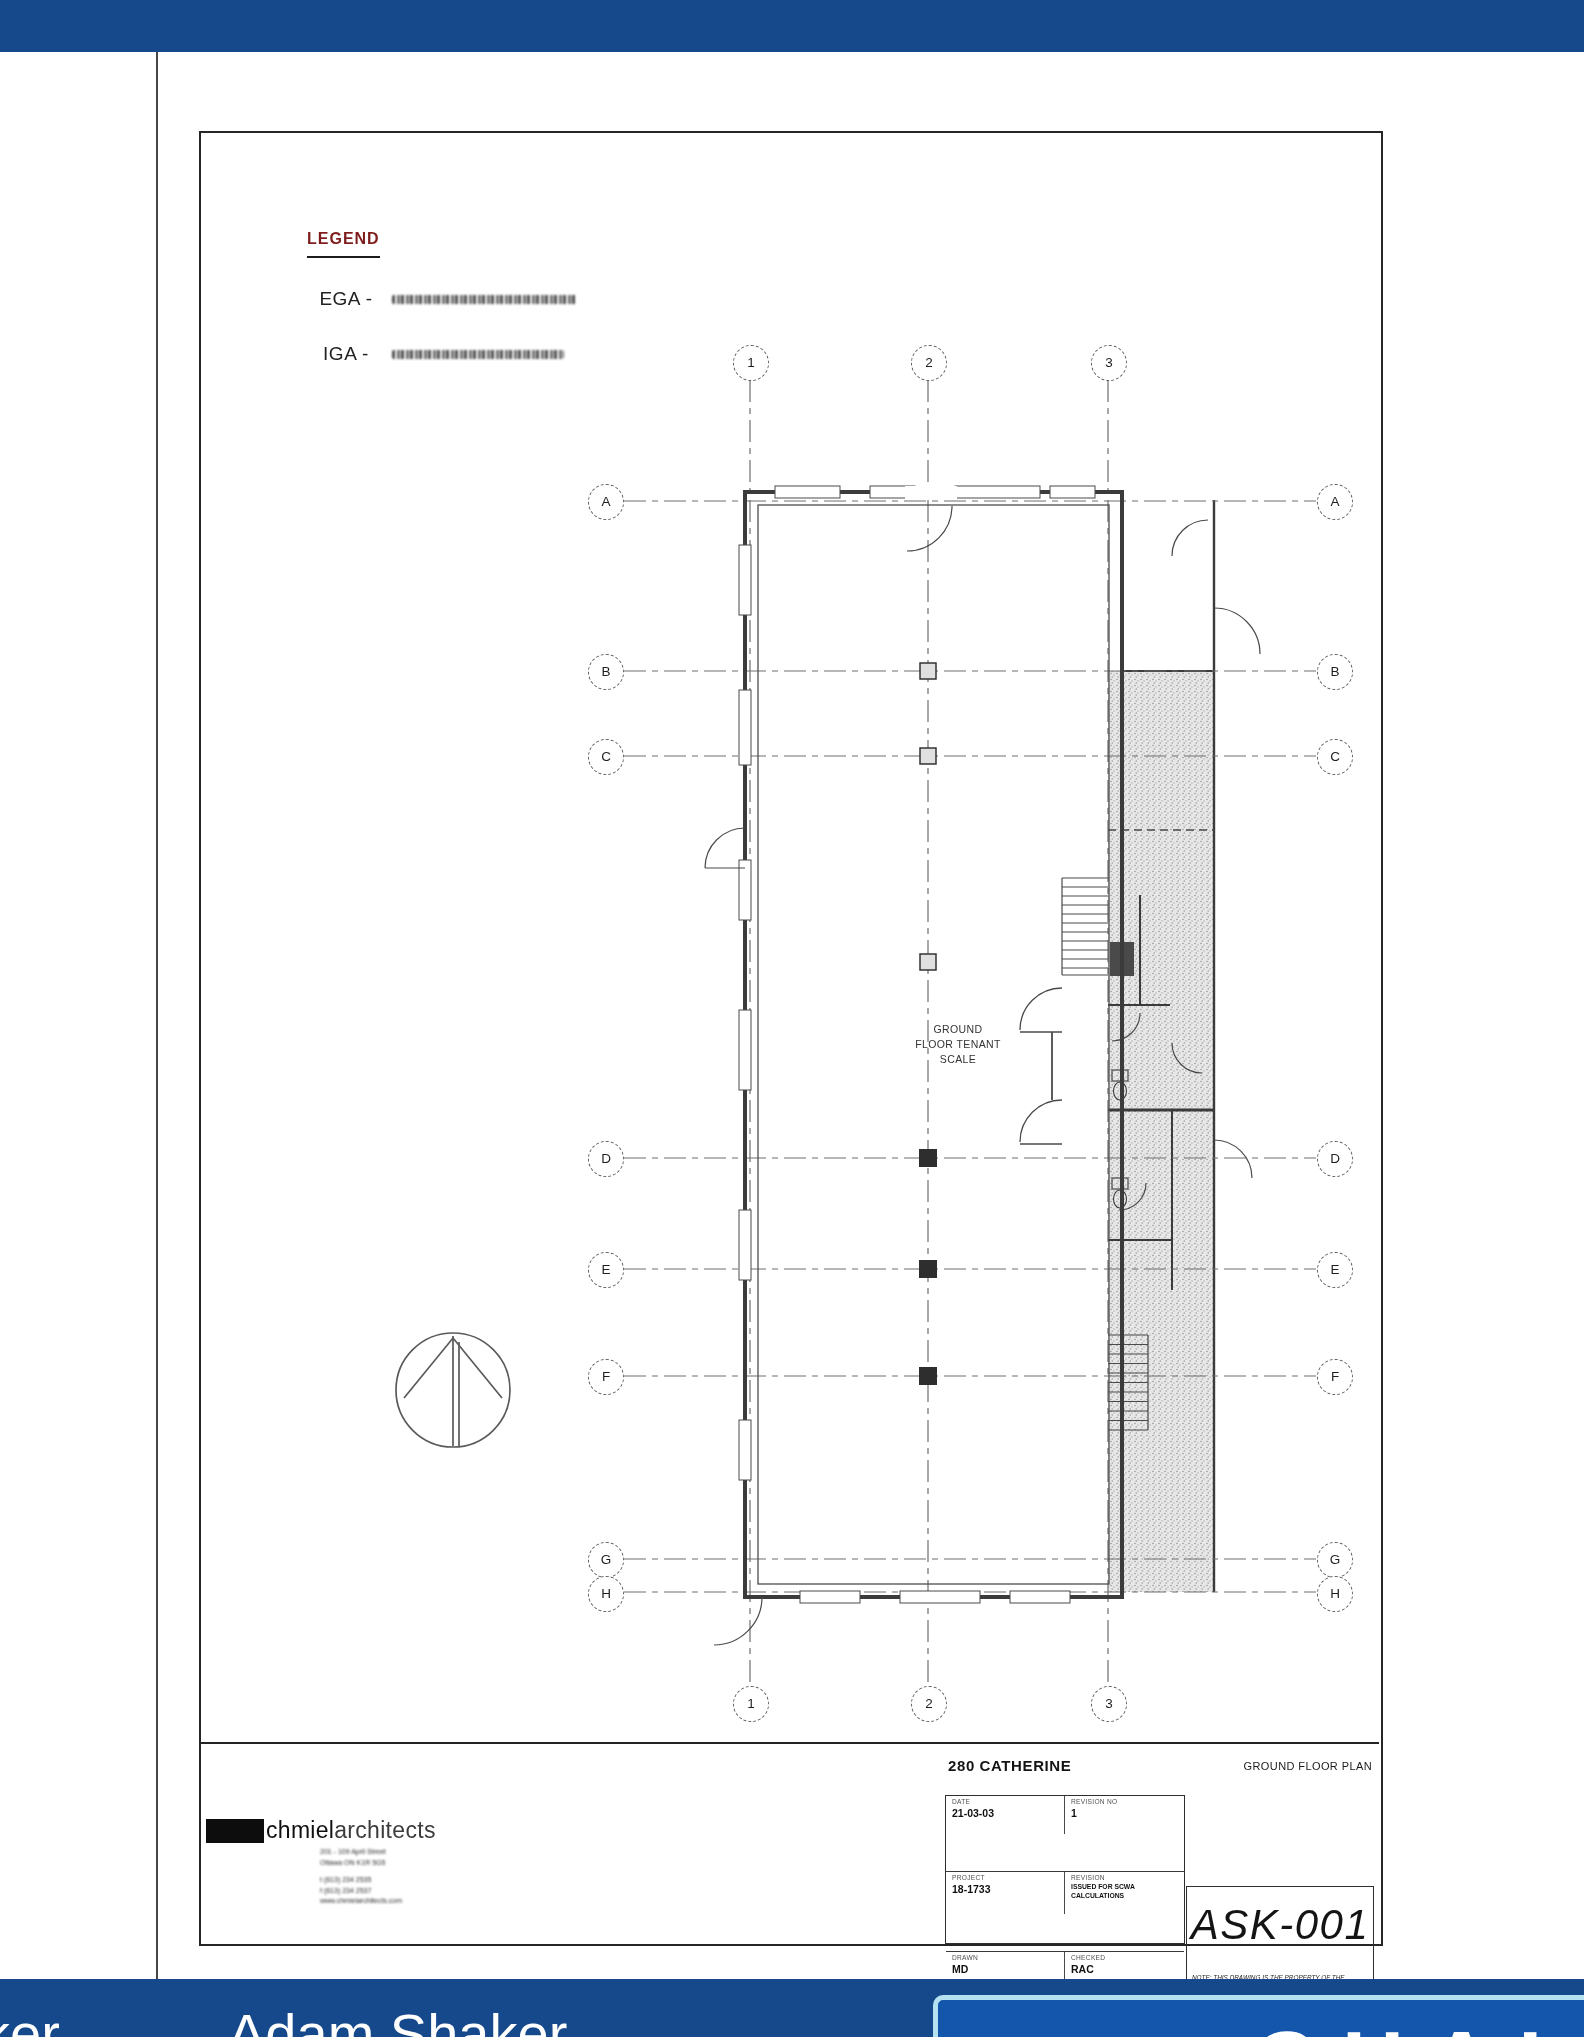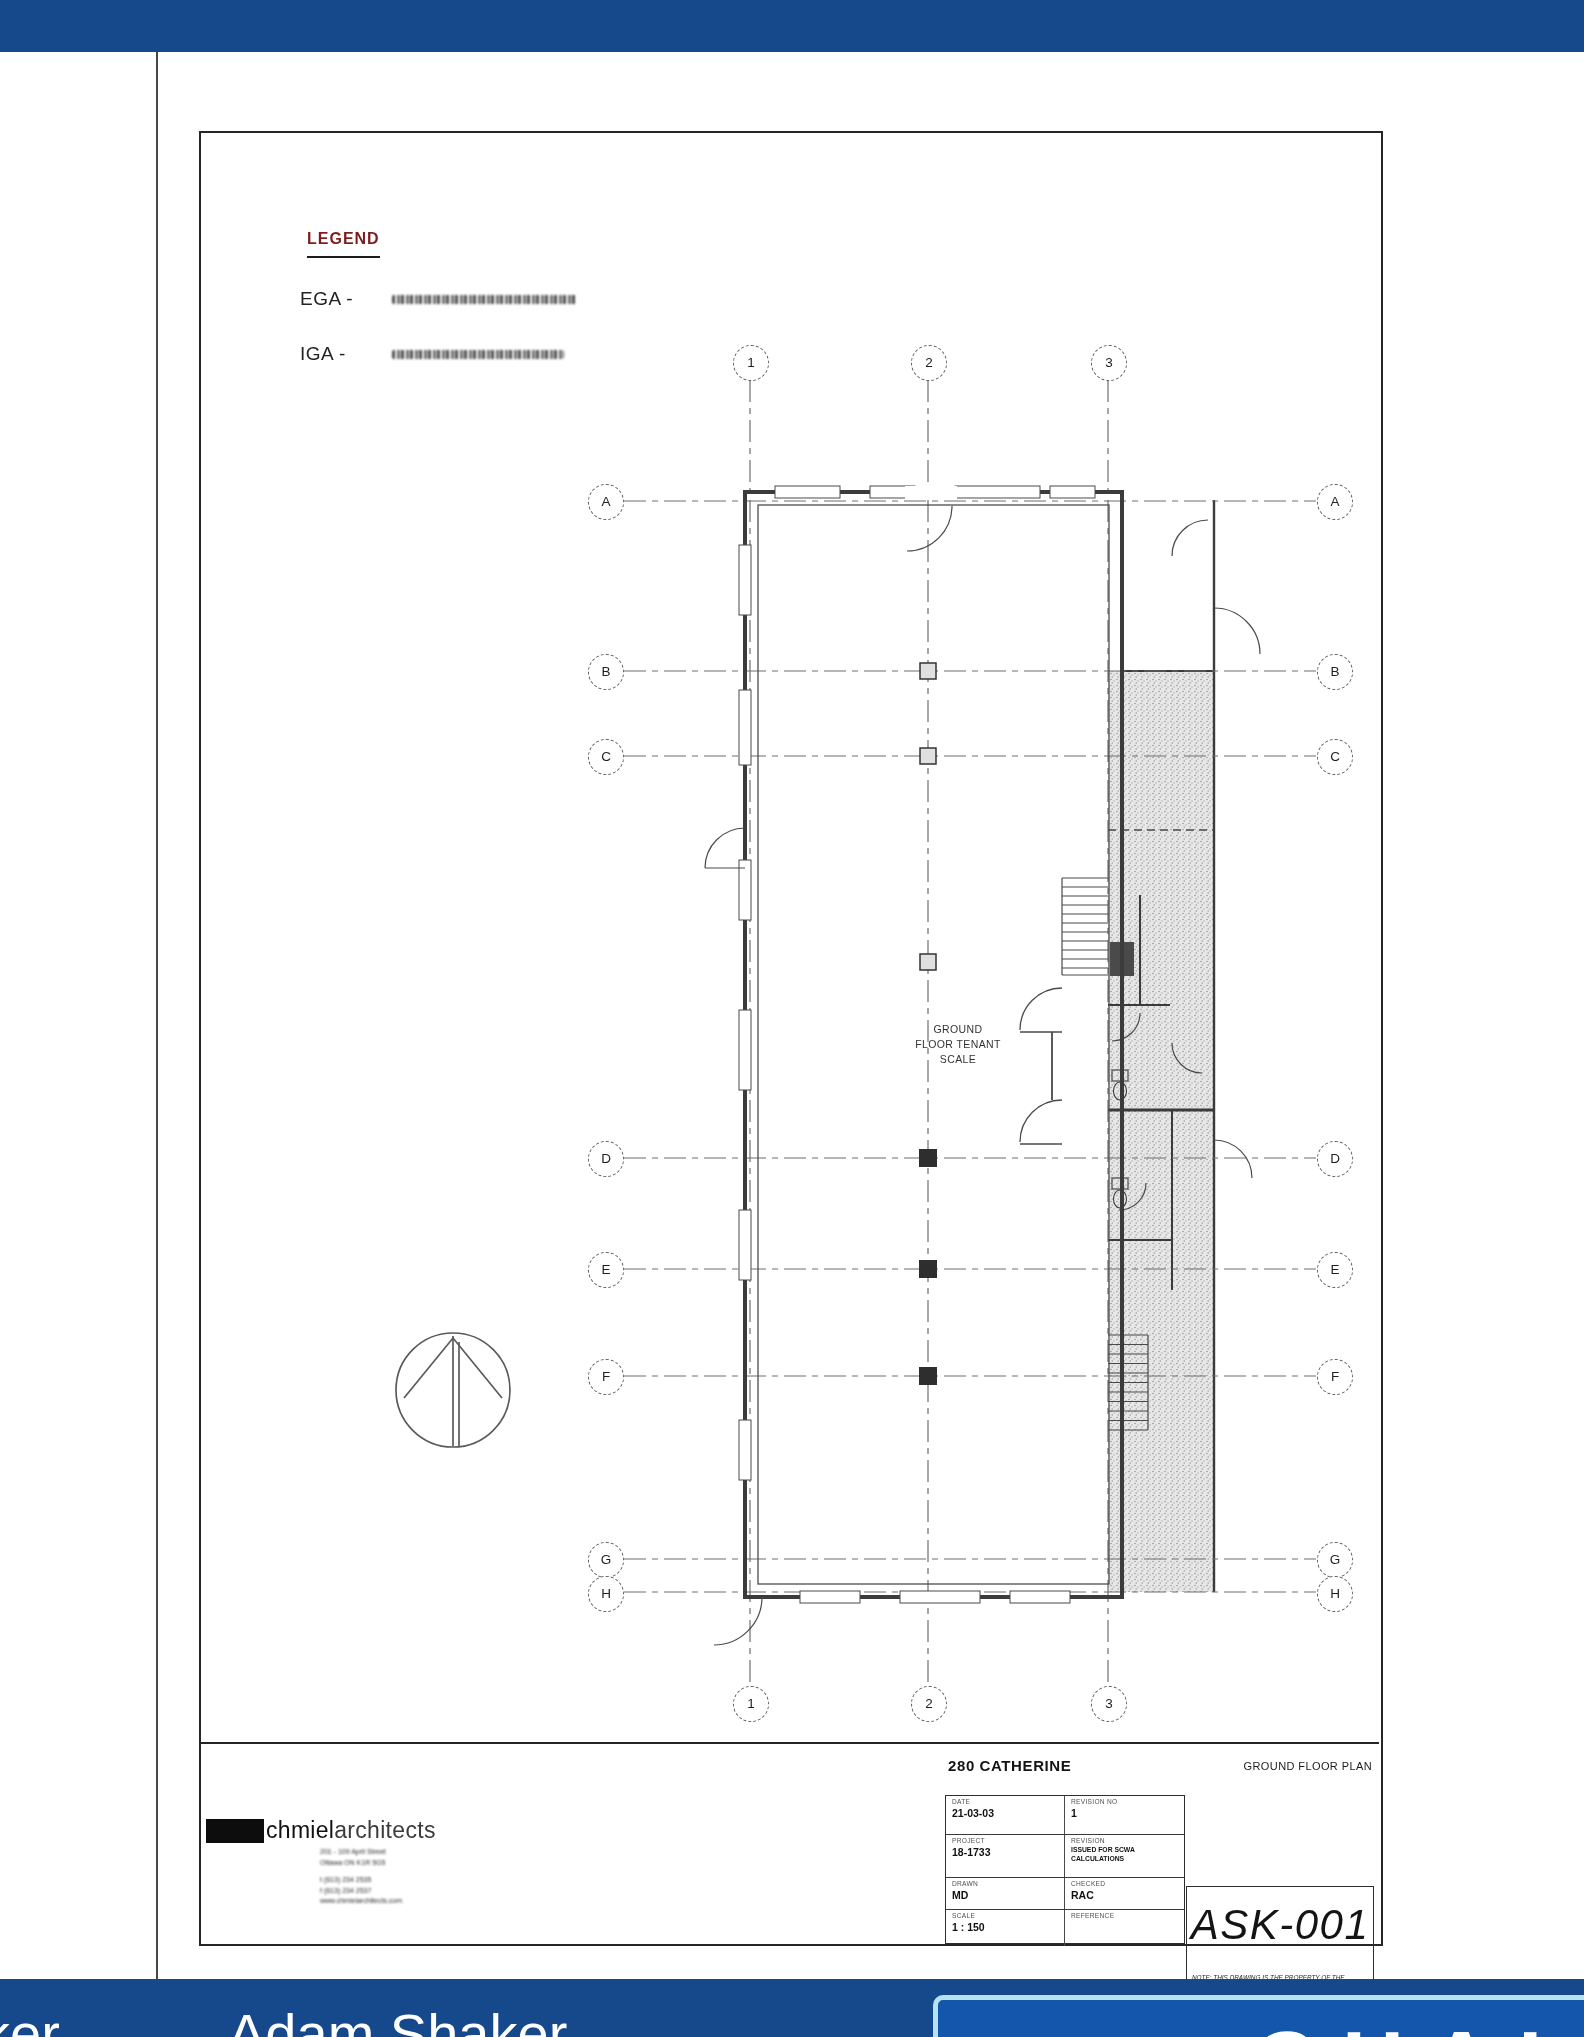--- a/index.html
+++ b/index.html
@@ -15,33 +15,33 @@
   .tile{position:absolute;left:933px;top:1995px;width:680px;height:70px;background:#1356ac;
         border-top:5px solid #b5e2f0;border-left:5px solid #b5e2f0;border-top-left-radius:10px;overflow:hidden;}
   .tile-letters{margin-left:316px;margin-top:18px;font-size:86px;font-weight:700;letter-spacing:26px;color:#ffffff;line-height:1;white-space:nowrap;}
   
   .scan-line{left:156px;top:52px;width:2px;height:1927px;background:#474747;}
   .paper-frame{left:199px;top:131px;width:1180px;height:1811px;border:2.5px solid #262626;}
   
   .legend-title{left:307px;top:230px;font-size:16px;font-weight:bold;color:#7f1d1d;letter-spacing:1px;
                 border-bottom:2.5px solid #1c1c1c;padding-bottom:8px;filter:blur(.3px);}
   .legend-row{position:absolute;display:flex;align-items:center;filter:blur(.3px);}
-  .legend-label{font-size:19px;color:#222;letter-spacing:.5px;width:92px;}
+  .legend-label{font-size:19px;color:#222;letter-spacing:.5px;width:92px;text-align:center;}
   .scribble{height:9px;border-radius:2px;filter:blur(1.2px);
     background:repeating-linear-gradient(90deg,#4a4a4a 0 3px,transparent 3px 5px,#6d6d6d 5px 8px,transparent 8px 9px);}
   
   .bubble{position:absolute;width:34px;height:34px;border:1.4px dashed #5f5f5f;border-radius:50%;
           background:#fff;font-size:13.5px;color:#1f1f1f;text-align:center;line-height:33px;filter:blur(.2px);}
   .room-label{position:absolute;text-align:center;font-size:10.5px;color:#333;line-height:1.45;letter-spacing:.4px;filter:blur(.4px);}
   .room-label span{display:block;}
   
   .tb-divider{left:201px;top:1742px;width:1178px;height:2.2px;background:#242424;}
   .tb-project-title{left:948px;top:1757px;font-size:15px;font-weight:bold;color:#141414;letter-spacing:.6px;filter:blur(.3px);}
   .tb-drawing-title{left:1186px;top:1760px;width:186px;text-align:right;font-size:11px;color:#1b1b1b;letter-spacing:.4px;filter:blur(.3px);}
-  .tb-table{left:945px;top:1795px;width:238px;height:147px;border:1.5px solid #2e2e2e;display:flex;flex-direction:column;}
+  .tb-table{left:945px;top:1795px;width:238px;height:147px;border:1.5px solid #2e2e2e;display:flex;flex-direction:column;gap:37px;}
   .tb-row{display:flex;border-top:1.3px solid #3a3a3a;flex:0 0 auto;}
   .tb-row:first-child{border-top:none;}
   .tb-cell{width:50%;padding:2px 0 0 6px;box-sizing:border-box;}
   .tb-cell.left{border-right:1px solid #4a4a4a;}
   .flabel{font-size:6.6px;color:#4f4f4f;letter-spacing:.3px;filter:blur(.45px);text-transform:uppercase;}
   .fvalue{font-size:10.5px;color:#101010;font-weight:bold;margin-top:2px;filter:blur(.3px);}
   .fvalue.small{font-size:6.8px;font-weight:bold;line-height:1.3;filter:blur(.45px);}
   .tb-numbox{left:1186px;top:1886px;width:186px;height:147px;border:1.5px solid #2e2e2e;font-style:italic;}
   .drawing-number{position:absolute;left:0;top:14px;width:100%;text-align:center;font-size:42px;color:#141414;
                   letter-spacing:1.5px;font-weight:400;filter:blur(.3px);}

